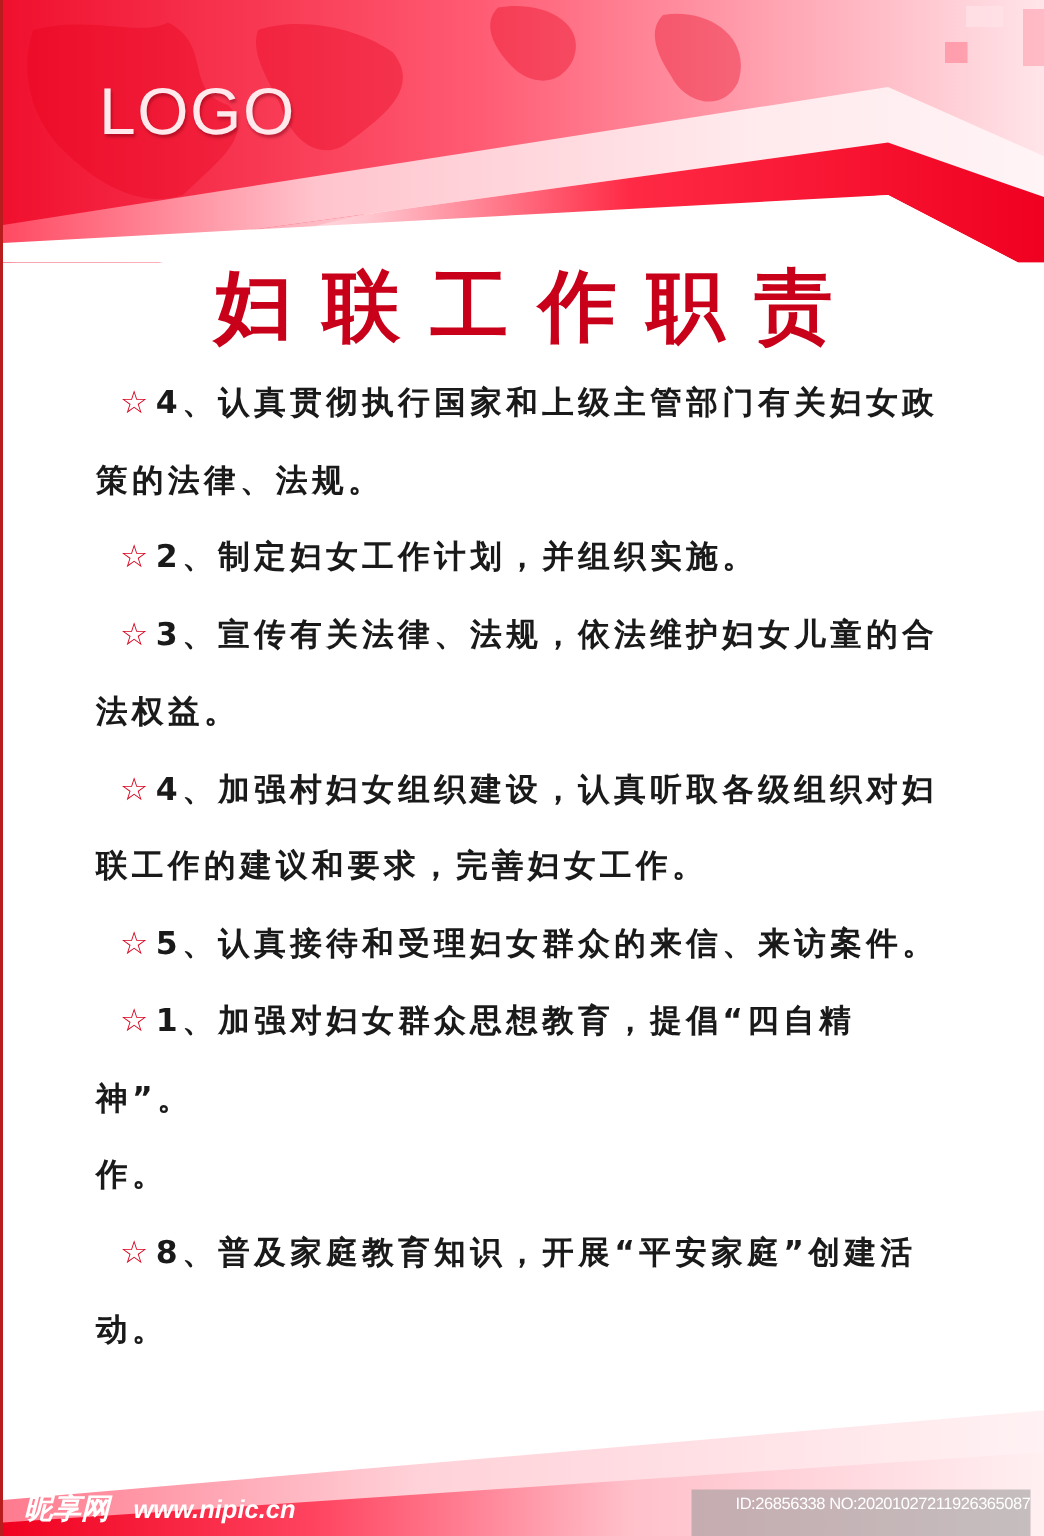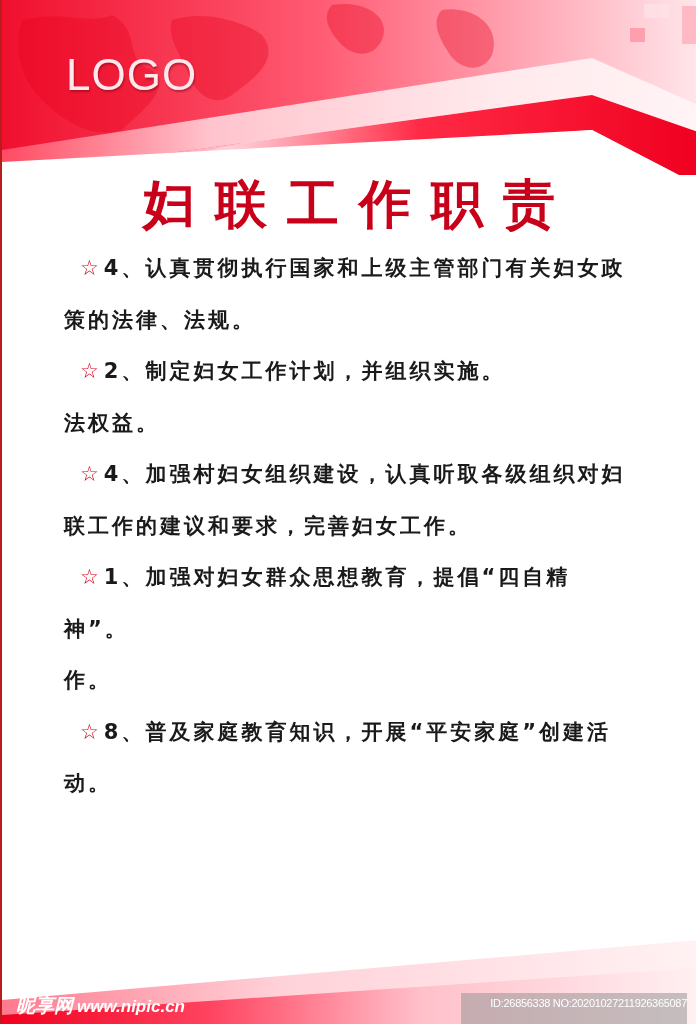--- a/index.html
+++ b/index.html
@@ -7,21 +7,21 @@
   .poster { position: absolute; left: 0; top: 0; width: 696px; height: 1024px; background: #fff; border-left: 2px solid #b91c1c; box-sizing: border-box; overflow: hidden; }
   .header-svg { position: absolute; left: 0; top: 0; width: 696px; height: 175px; }
   .footer-svg { position: absolute; left: 0; top: 900px; width: 696px; height: 124px; }
   .logo { position: absolute; left: 64px; top: 50px; font-family: "Liberation Sans", sans-serif; font-size: 44px; color: #ffe9ec; letter-spacing: 1px; text-shadow: 1px 2px 2px rgba(120,0,20,0.45); }
   .title { position: absolute; left: 0; top: 170px; width: 696px; text-align: center; font-family: "DejaVu Sans", sans-serif; font-weight: bold; font-size: 52px; color: #c8001a; letter-spacing: 20px; padding-left: 18px; box-sizing: border-box; }
   .items { position: absolute; left: 62px; top: 243px; width: 610px; }
   .item { font-family: "DejaVu Sans", sans-serif; font-weight: bold; font-size: 21px; color: #1a1a1a; letter-spacing: 3px; line-height: 51.5px; }
   .item .first { padding-left: 16px; }
   .star { color: #d8001c; font-weight: normal; font-size: 21px; margin-right: 2px; }
   .footer-brand { position: absolute; left: 14px; top: 993px; font-family: "DejaVu Sans", sans-serif; font-weight: bold; font-style: italic; font-size: 19px; color: #ffffff; }
-  .footer-brand .url { font-family: "Liberation Sans", sans-serif; font-size: 17px; margin-left: 4px; }
+  .footer-brand .url { font-family: "Liberation Sans", sans-serif; font-size: 17px; margin-left: 16px; }
   .footer-id { position: absolute; left: 459px; top: 993px; width: 226px; height: 34px; background: rgba(150,150,150,0.55); color: #ffffff; font-family: "Liberation Sans", sans-serif; font-size: 11px; line-height: 20px; text-align: right; letter-spacing: -0.3px; }
 </style>
 </head>
 <body>
 
 <div class="poster">
 
   <svg class="header-svg" viewBox="0 0 696 175" preserveAspectRatio="none">
     <defs>
       <linearGradient id="bgTop" x1="0" y1="0" x2="1" y2="0">
@@ -65,25 +65,29 @@
 
   <div class="items">
     <div class="item">
       <div class="first"><span class="star">☆</span><span>4、认真贯彻执行国家和上级主管部门有关妇女政</span></div>
       <div>策的法律、法规。</div>
     </div>
     <div class="item">
       <div class="first"><span class="star">☆</span><span>2、制定妇女工作计划，并组织实施。</span></div>
     </div>
     <div class="item">
+      <div class="first"><span class="star">☆</span><span>3、宣传有关法律、法规，依法维护妇女儿童的合</span></div>
       <div>法权益。</div>
     </div>
     <div class="item">
       <div class="first"><span class="star">☆</span><span>4、加强村妇女组织建设，认真听取各级组织对妇</span></div>
       <div>联工作的建议和要求，完善妇女工作。</div>
+    </div>
+    <div class="item">
+      <div class="first"><span class="star">☆</span><span>5、认真接待和受理妇女群众的来信、来访案件。</span></div>
     </div>
     <div class="item">
       <div class="first"><span class="star">☆</span><span>1、加强对妇女群众思想教育，提倡“四自精</span></div>
       <div>神”。</div>
     </div>
     <div class="item">
       <div>作。</div>
     </div>
     <div class="item">
       <div class="first"><span class="star">☆</span><span>8、普及家庭教育知识，开展“平安家庭”创建活</span></div>

